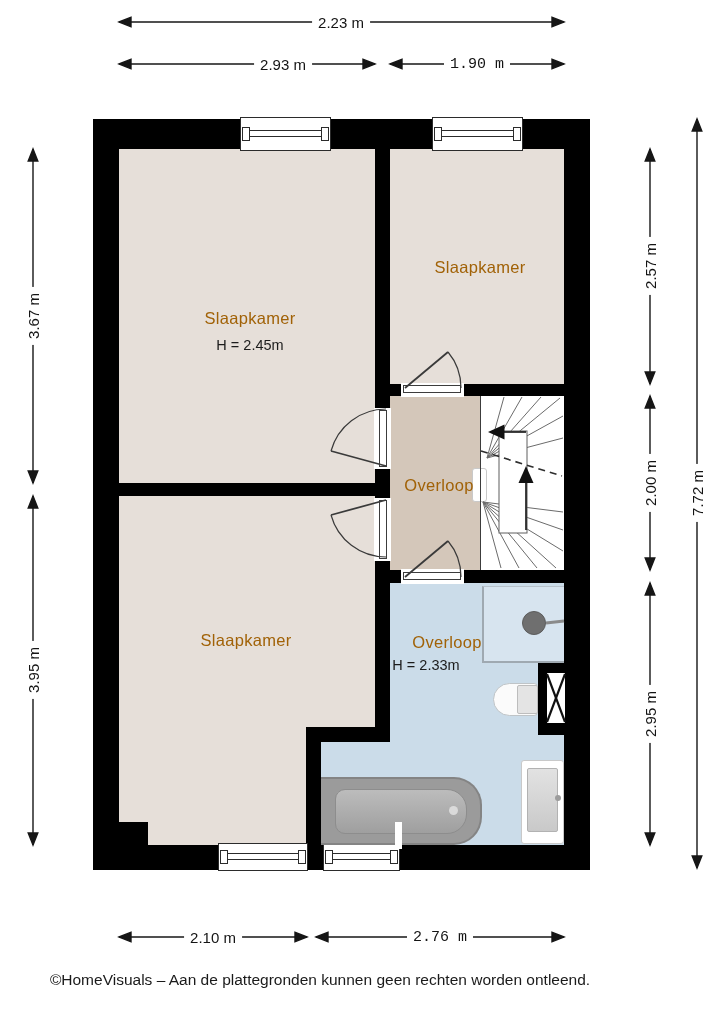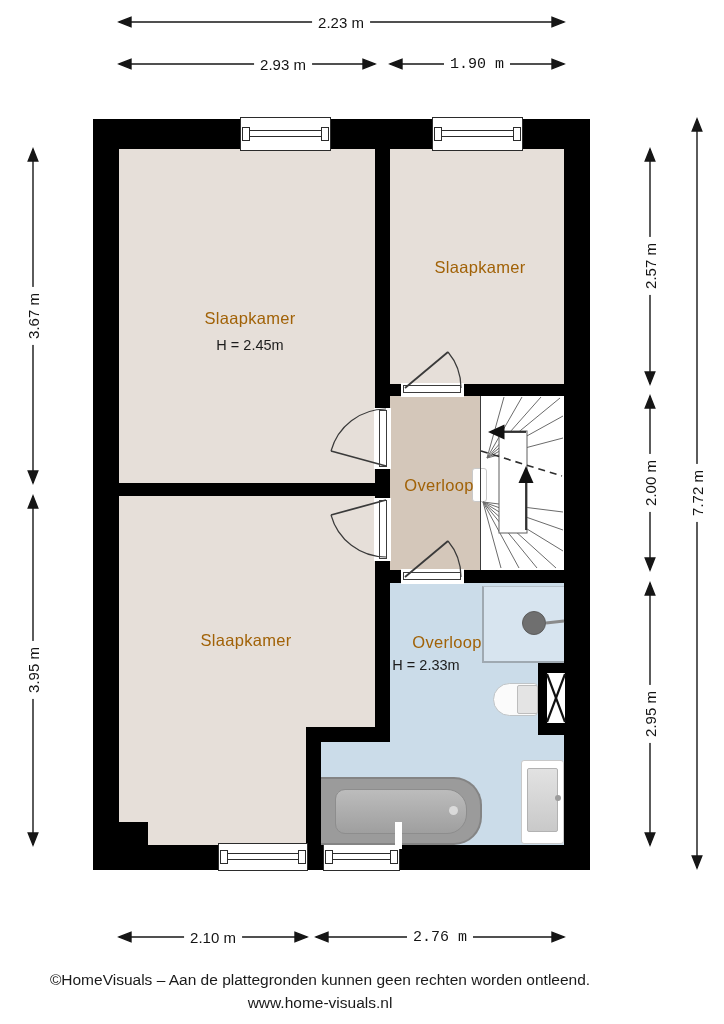--- a/index.html
+++ b/index.html
@@ -242,16 +242,15 @@
   <span class="abs room-label" style="left:250px;top:318px;">Slaapkamer</span>
   <span class="abs room-sub" style="left:250px;top:345px;">H = 2.45m</span>
   <span class="abs room-label" style="left:480px;top:267px;">Slaapkamer</span>
   <span class="abs room-label" style="left:246px;top:640px;">Slaapkamer</span>
   <span class="abs room-label" style="left:439px;top:485px;">Overloop</span>
   <span class="abs room-label" style="left:447px;top:642px;">Overloop</span>
   <span class="abs room-sub" style="left:426px;top:665px;">H = 2.33m</span>
 
   <div class="abs footer">
     <div>©HomeVisuals – Aan de plattegronden kunnen geen rechten worden ontleend.</div>
-    <div>www.home-visuals.nl</div>
   </div>
 
 </div>
 
 </body></html>

